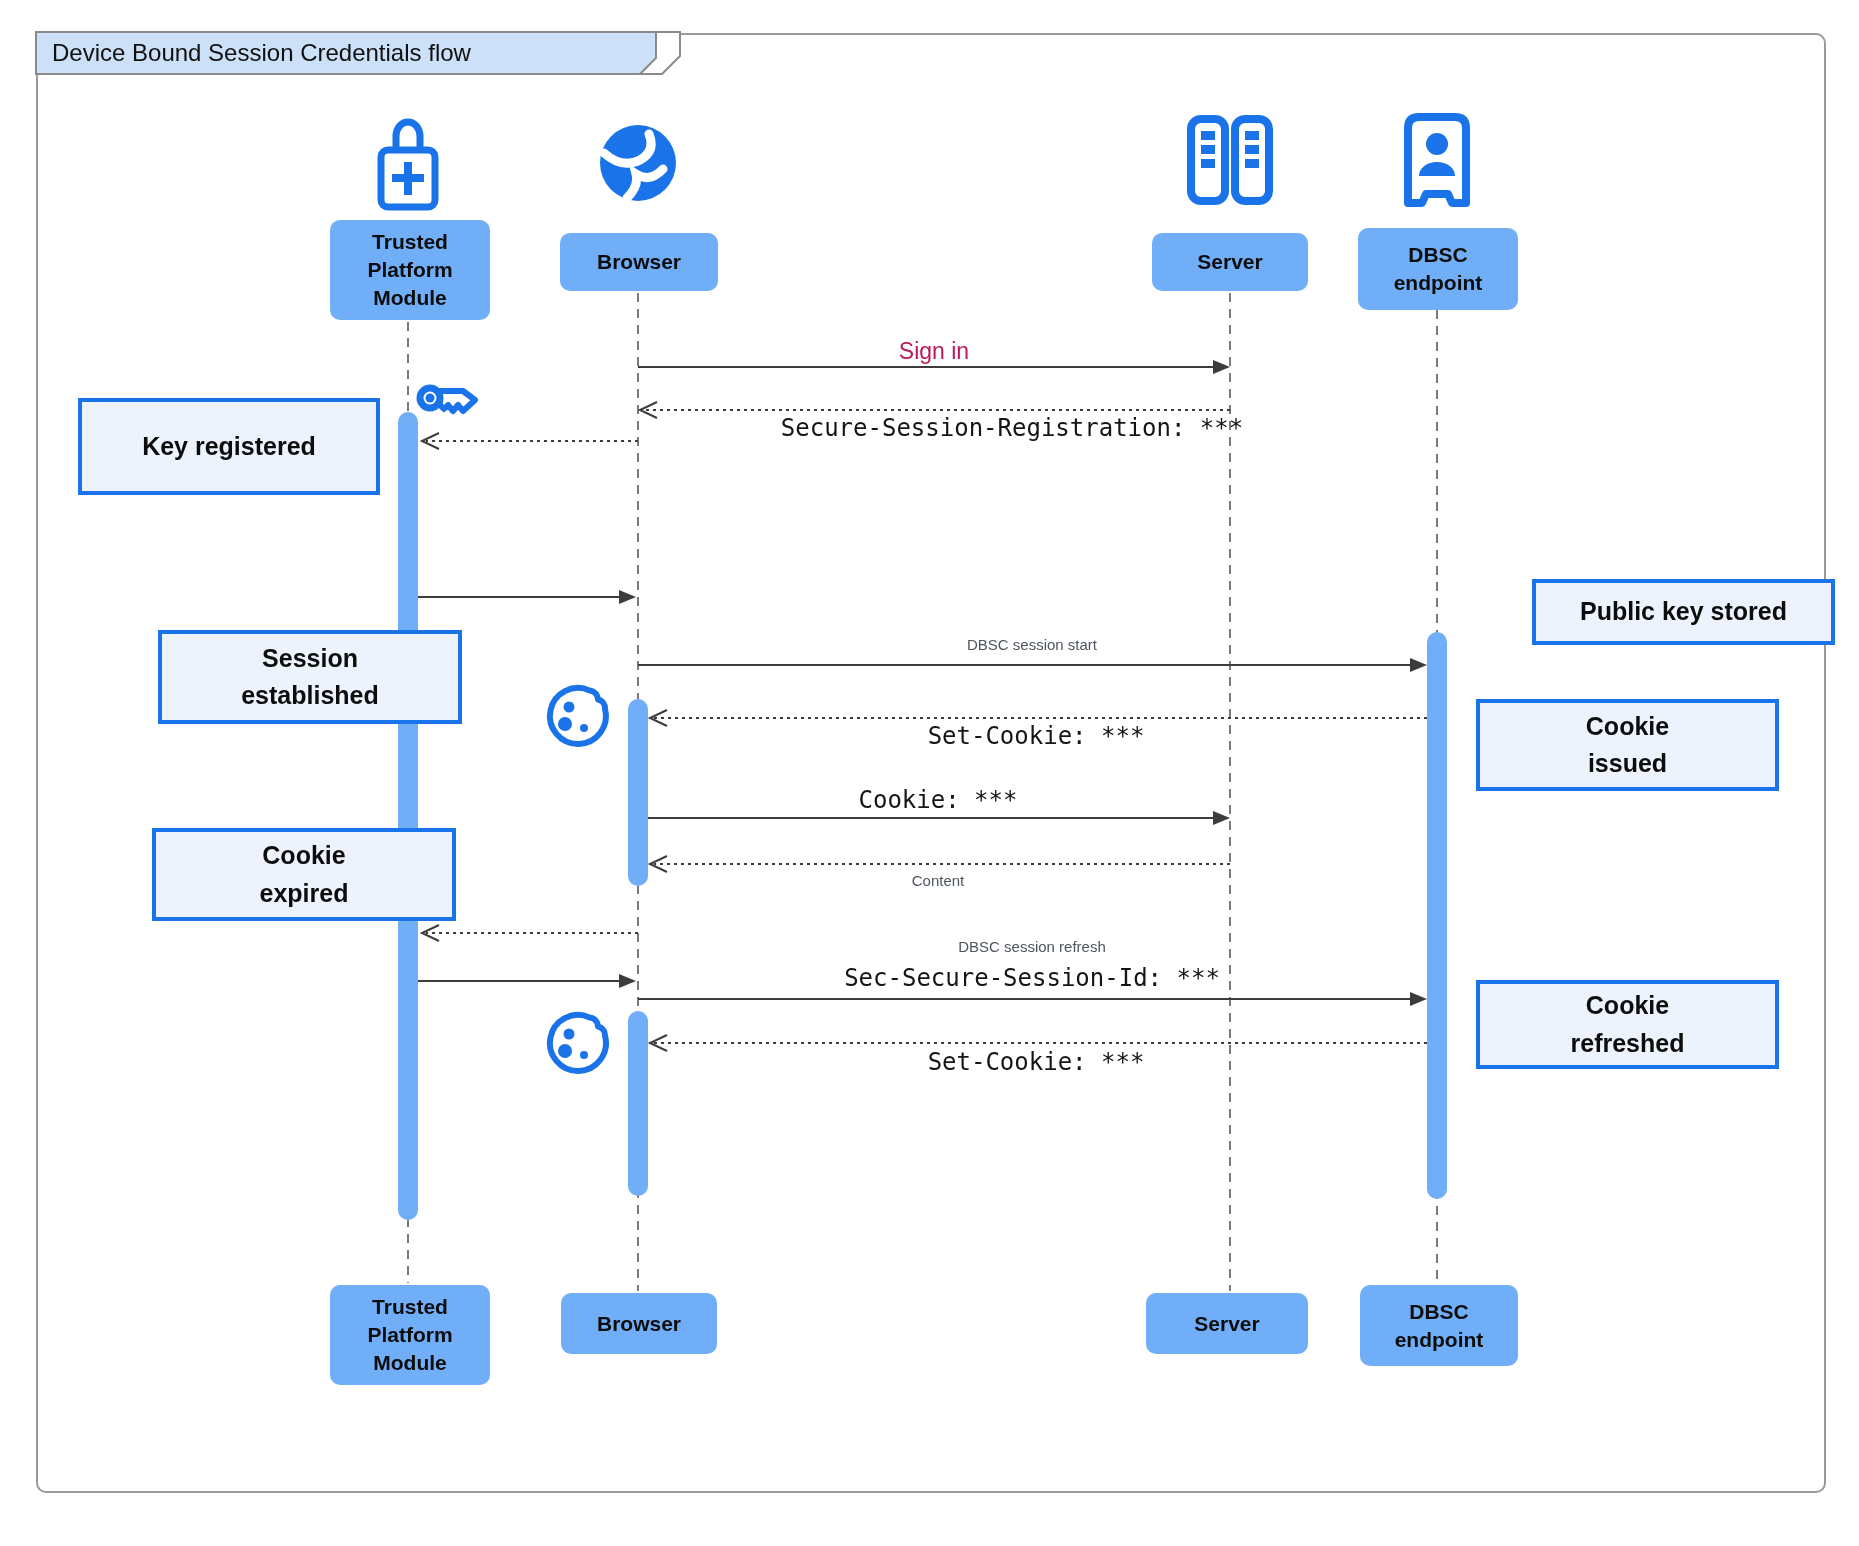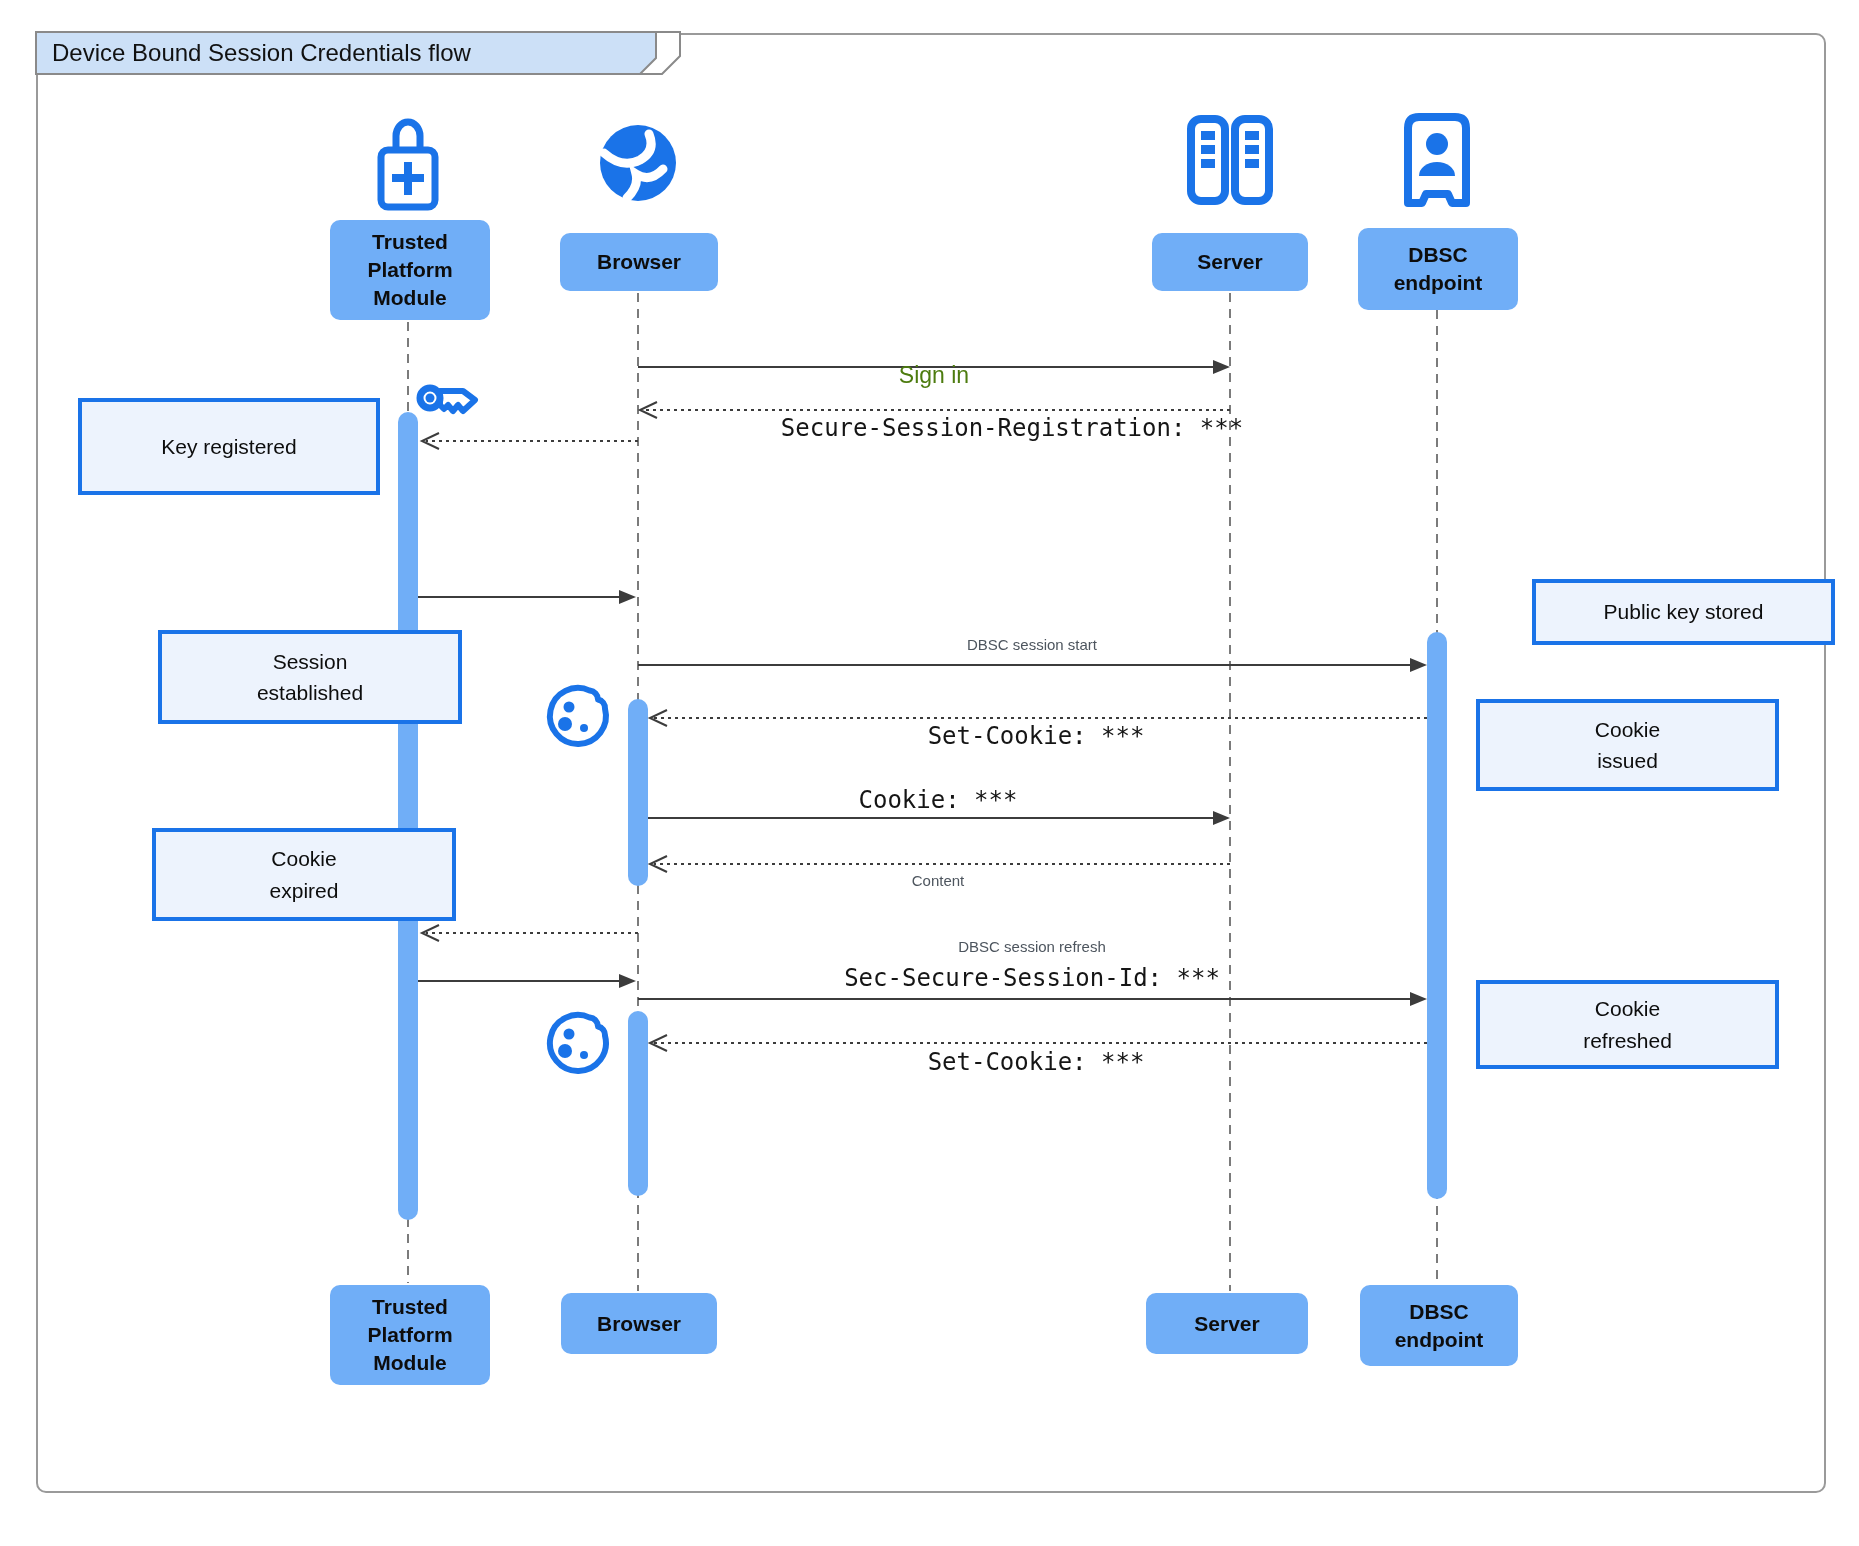--- a/index.html
+++ b/index.html
@@ -19,27 +19,27 @@
     white-space:nowrap;
   }
   
   .actor-box{
     background:#70aef7;border-radius:10px;color:#0d0d0d;font-weight:bold;
     font-size:21px;line-height:1.33;display:flex;align-items:center;justify-content:center;
     text-align:center;white-space:pre-line;
   }
   
   .note-box{
-    background:#edf3fd;border:4px solid #1a73e8;color:#0d0d0d;font-weight:normal;
-    font-size:21px;line-height:1.5;display:flex;align-items:center;justify-content:center;
+    background:#edf3fd;border:4px solid #1a73e8;color:#0d0d0d;font-weight:bold;
+    font-size:25px;line-height:1.5;display:flex;align-items:center;justify-content:center;
     text-align:center;white-space:pre-line;box-sizing:border-box;
   }
   
   .msg{transform:translateX(-50%);white-space:nowrap;text-align:center;}
-  .msg-plain{font-size:23px;color:#4d7c0f;margin-top:24px;}
+  .msg-plain{font-size:23px;color:#be185d;}
   .msg-gray{font-size:15px;color:#4d555e;}
   .msg-mono{font-family:"DejaVu Sans Mono",monospace;font-size:24px;color:#151515;}
 </style>
 </head>
 <body>
 
 <div id="canvas">
 
   <div class="abs frame"></div>
 

